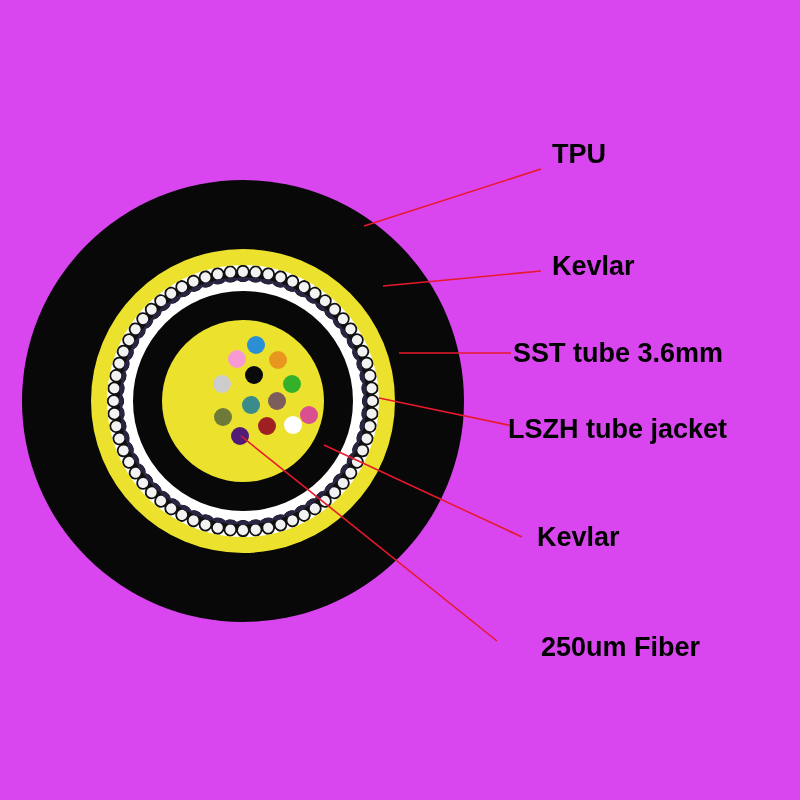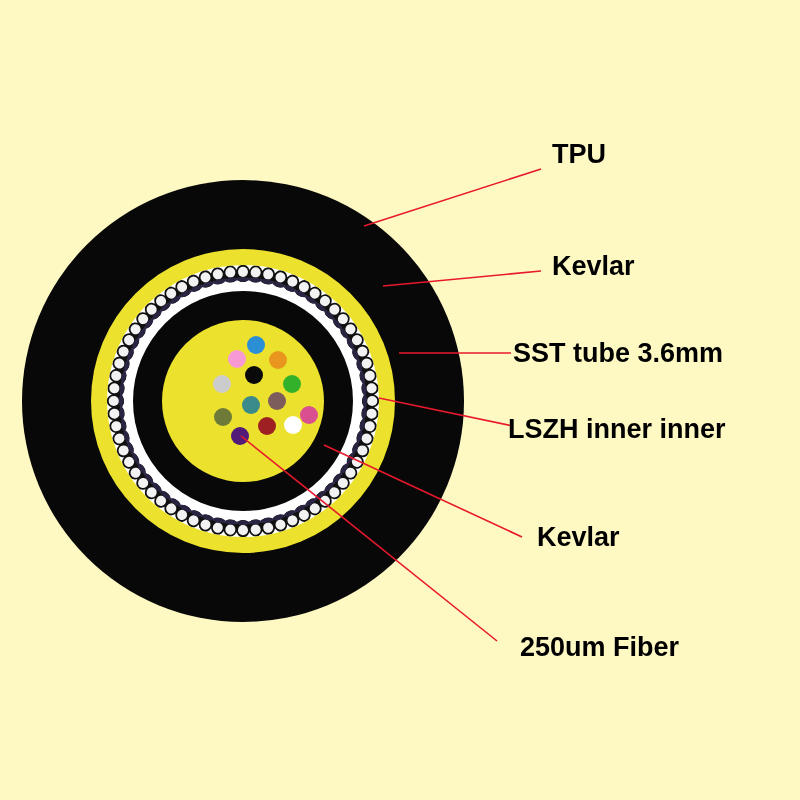--- a/index.html
+++ b/index.html
@@ -10,21 +10,21 @@
     width: 800px;
     height: 800px;
     background: #ffffff;
     font-family: "Liberation Sans", sans-serif;
     overflow: hidden;
   }
   #canvas {
     position: relative;
     width: 800px;
     height: 800px;
-    background: #fef9c3;
+    background: #d946ef;
   }
   #diagram-svg {
     position: absolute;
     left: 0;
     top: 0;
     width: 800px;
     height: 800px;
     display: block;
   }
   .callout-label {
@@ -412,18 +412,18 @@
         <line x1="379" y1="398" x2="513" y2="426" stroke="#e8192c" stroke-width="1.6"></line>
         <line x1="324" y1="445" x2="522" y2="537" stroke="#e8192c" stroke-width="1.6"></line>
         <line x1="241" y1="436" x2="497" y2="641" stroke="#e8192c" stroke-width="1.6"></line>
       </g>
   </svg>
 
   <div id="labels-layer">
       <div class="callout-label" style="left: 552px; top: 141px;">TPU</div>
       <div class="callout-label" style="left: 552px; top: 253px;">Kevlar</div>
       <div class="callout-label" style="left: 513px; top: 340px;">SST tube 3.6mm</div>
-      <div class="callout-label" style="left: 508px; top: 416px;">LSZH inner inner</div>
+      <div class="callout-label" style="left: 508px; top: 416px;">LSZH tube jacket</div>
       <div class="callout-label" style="left: 537px; top: 524px;">Kevlar</div>
-      <div class="callout-label" style="left: 520px; top: 634px;">250um Fiber</div>
+      <div class="callout-label" style="left: 541px; top: 634px;">250um Fiber</div>
     </div>
 
 </div>
 
 </body></html>

